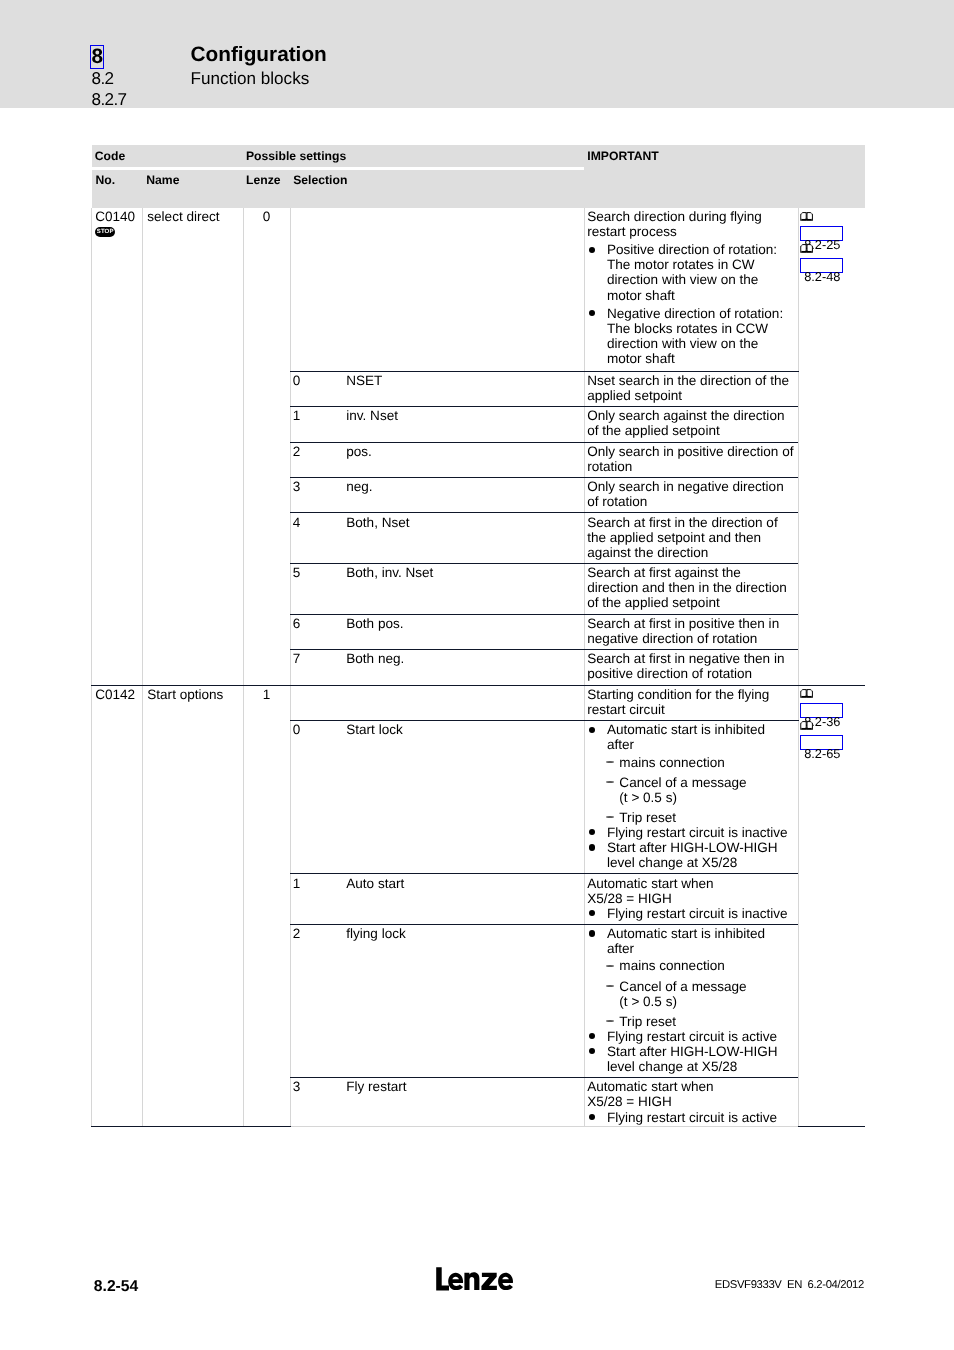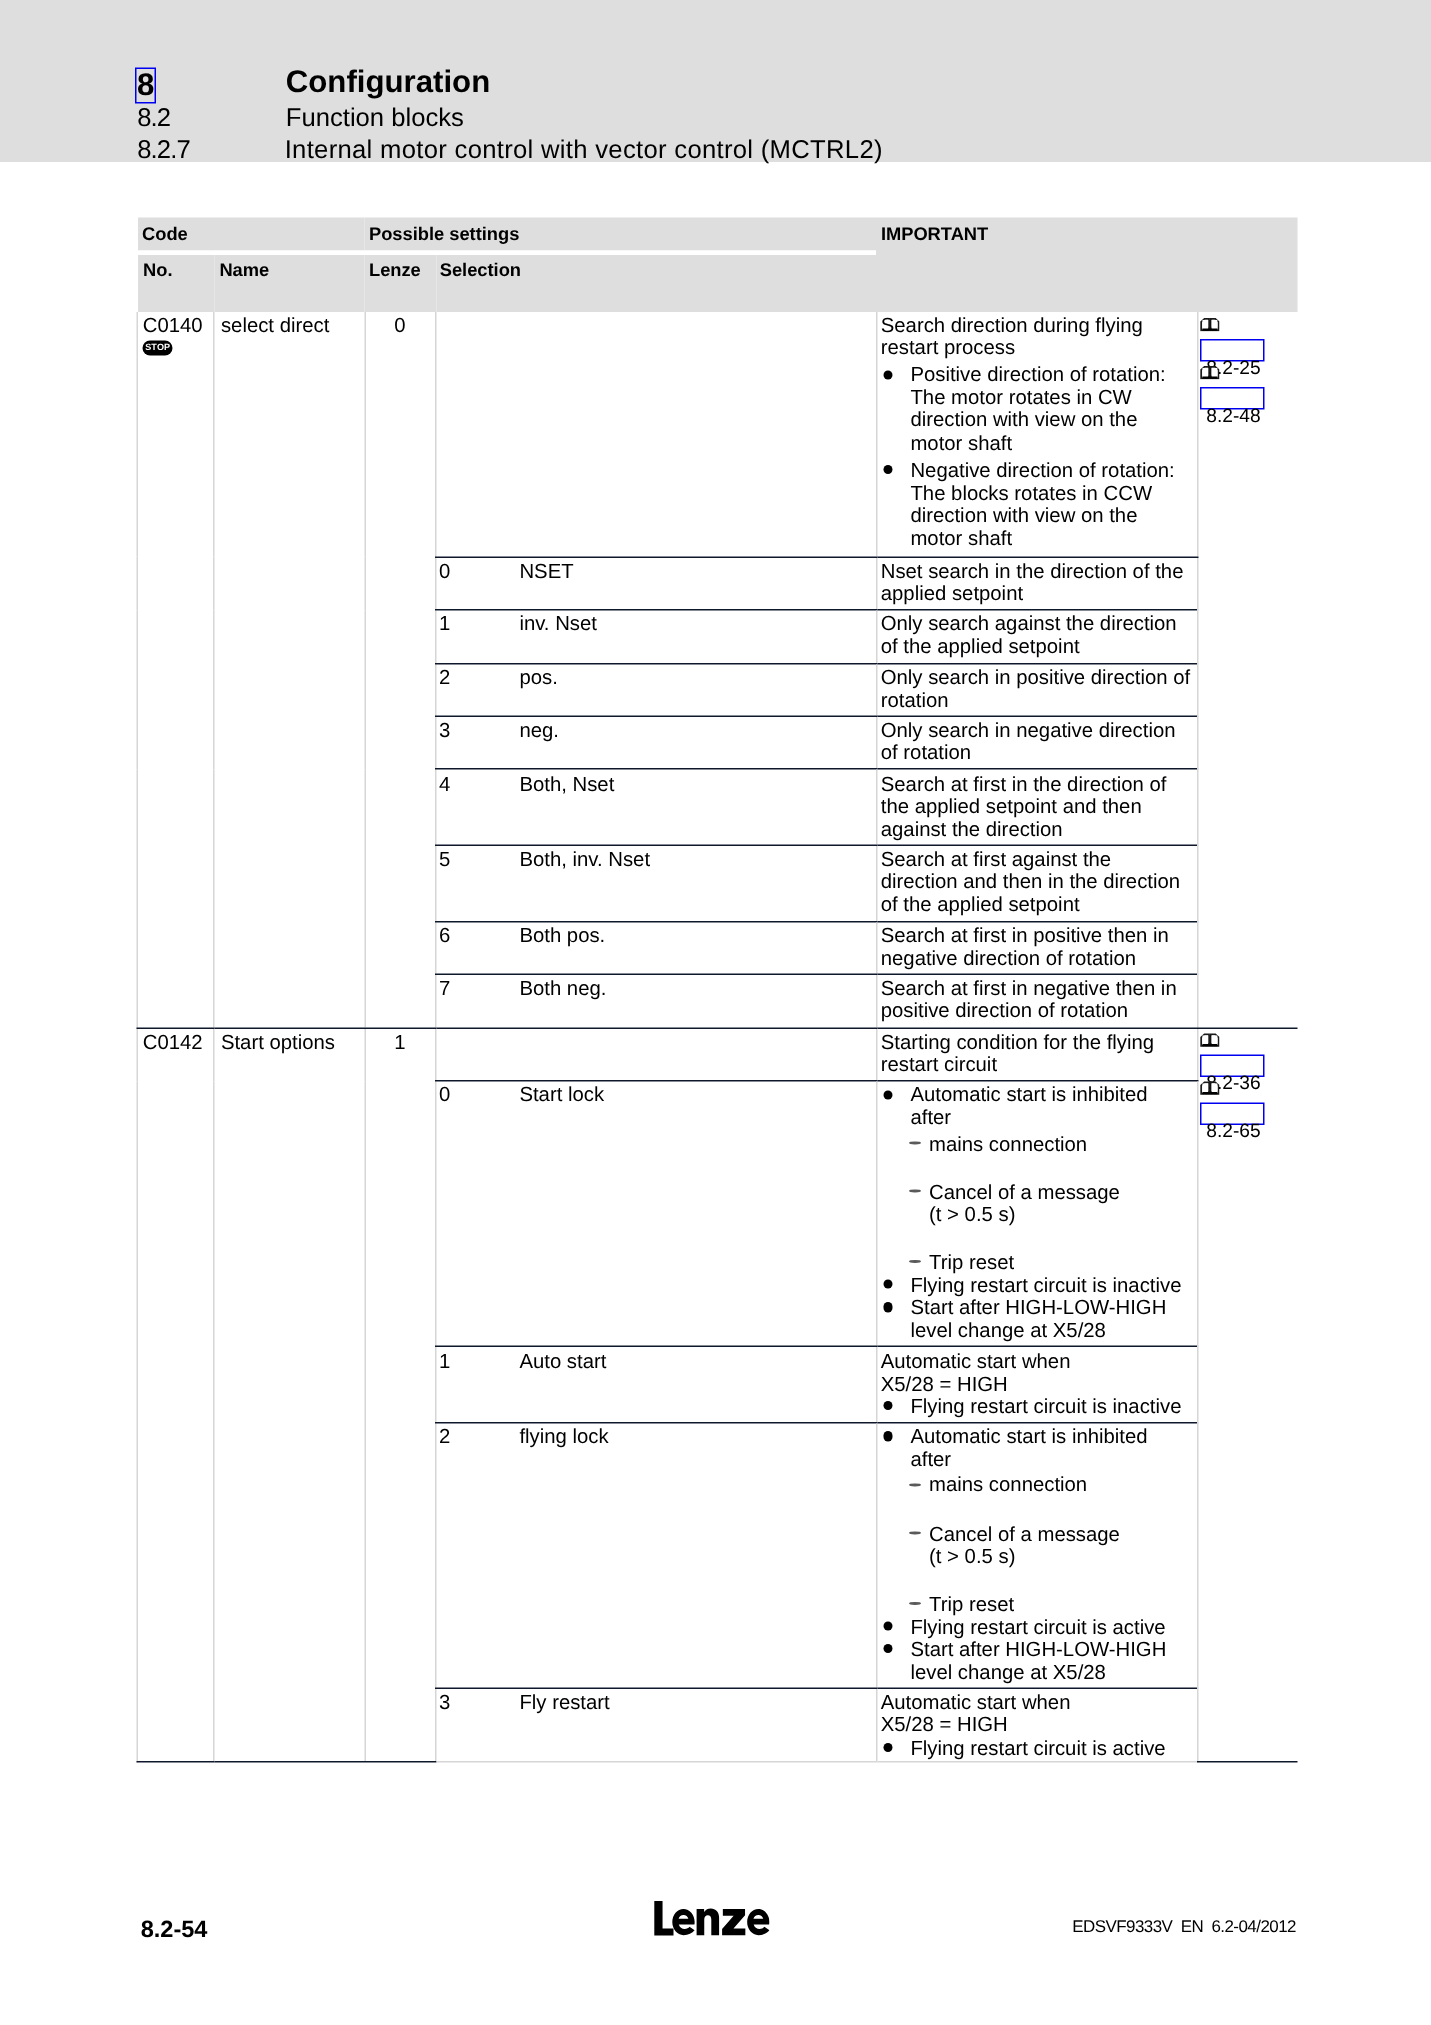--- a/index.html
+++ b/index.html
@@ -45,21 +45,21 @@
 
   .selval{display:inline-block;width:53.6px;}
 
   
   ul.b{list-style:none;margin:0;padding:0;}
   ul.b.wide{margin-top:2.8px;}
   ul.b.wide li+li{margin-top:3.0px;}
   ul.b li{position:relative;padding-left:19.8px;margin:0;}
   ul.b li:before{content:"";position:absolute;left:1.7px;top:4.4px;width:6.1px;height:6.1px;border-radius:50%;background:#000;}
   ul.d{list-style:none;margin:2.2px 0 0 0;padding:0 0 0 17px;}
-  ul.d li+li{margin-top:17px;}
+  ul.d li+li{margin-top:5px;}
   ul.d li{position:relative;padding-left:15.2px;margin:0;}
   ul.d li:before{content:"";position:absolute;left:2.1px;top:6.3px;width:7.5px;height:1.9px;background:#5a5a5a;}
 
   
   .stopwrap{margin-top:2.3px;line-height:0;}
   .stopicon{display:inline-block;box-sizing:border-box;width:19.5px;height:9.9px;background:#000;color:#fff;
             border-radius:5px;font-size:6.05px;font-weight:bold;letter-spacing:0.1px;
             padding:2.5px 0 0 1.6px;line-height:6.05px;text-align:left;}
 
   
@@ -78,21 +78,20 @@
 <body>
 
 <div class="page">
 
   <div class="hdr-band"></div>
   <div class="hdr-chapnum">8</div>
   <div class="hdr-title">Configuration</div>
   <div class="hdr-n2">8.2</div>
   <div class="hdr-t2">Function blocks</div>
   <div class="hdr-n3">8.2.7</div>
-  <div class="hdr-t3">Internal motor control with vector control (MCTRL2)</div>
 
   <table class="tbl">
     <colgroup>
       <col style="width:51.1px">
         <col style="width:100.9px">
         <col style="width:47.1px">
       <col style="width:293.9px">
       <col style="width:214px">
         <col style="width:67px">
     </colgroup>

